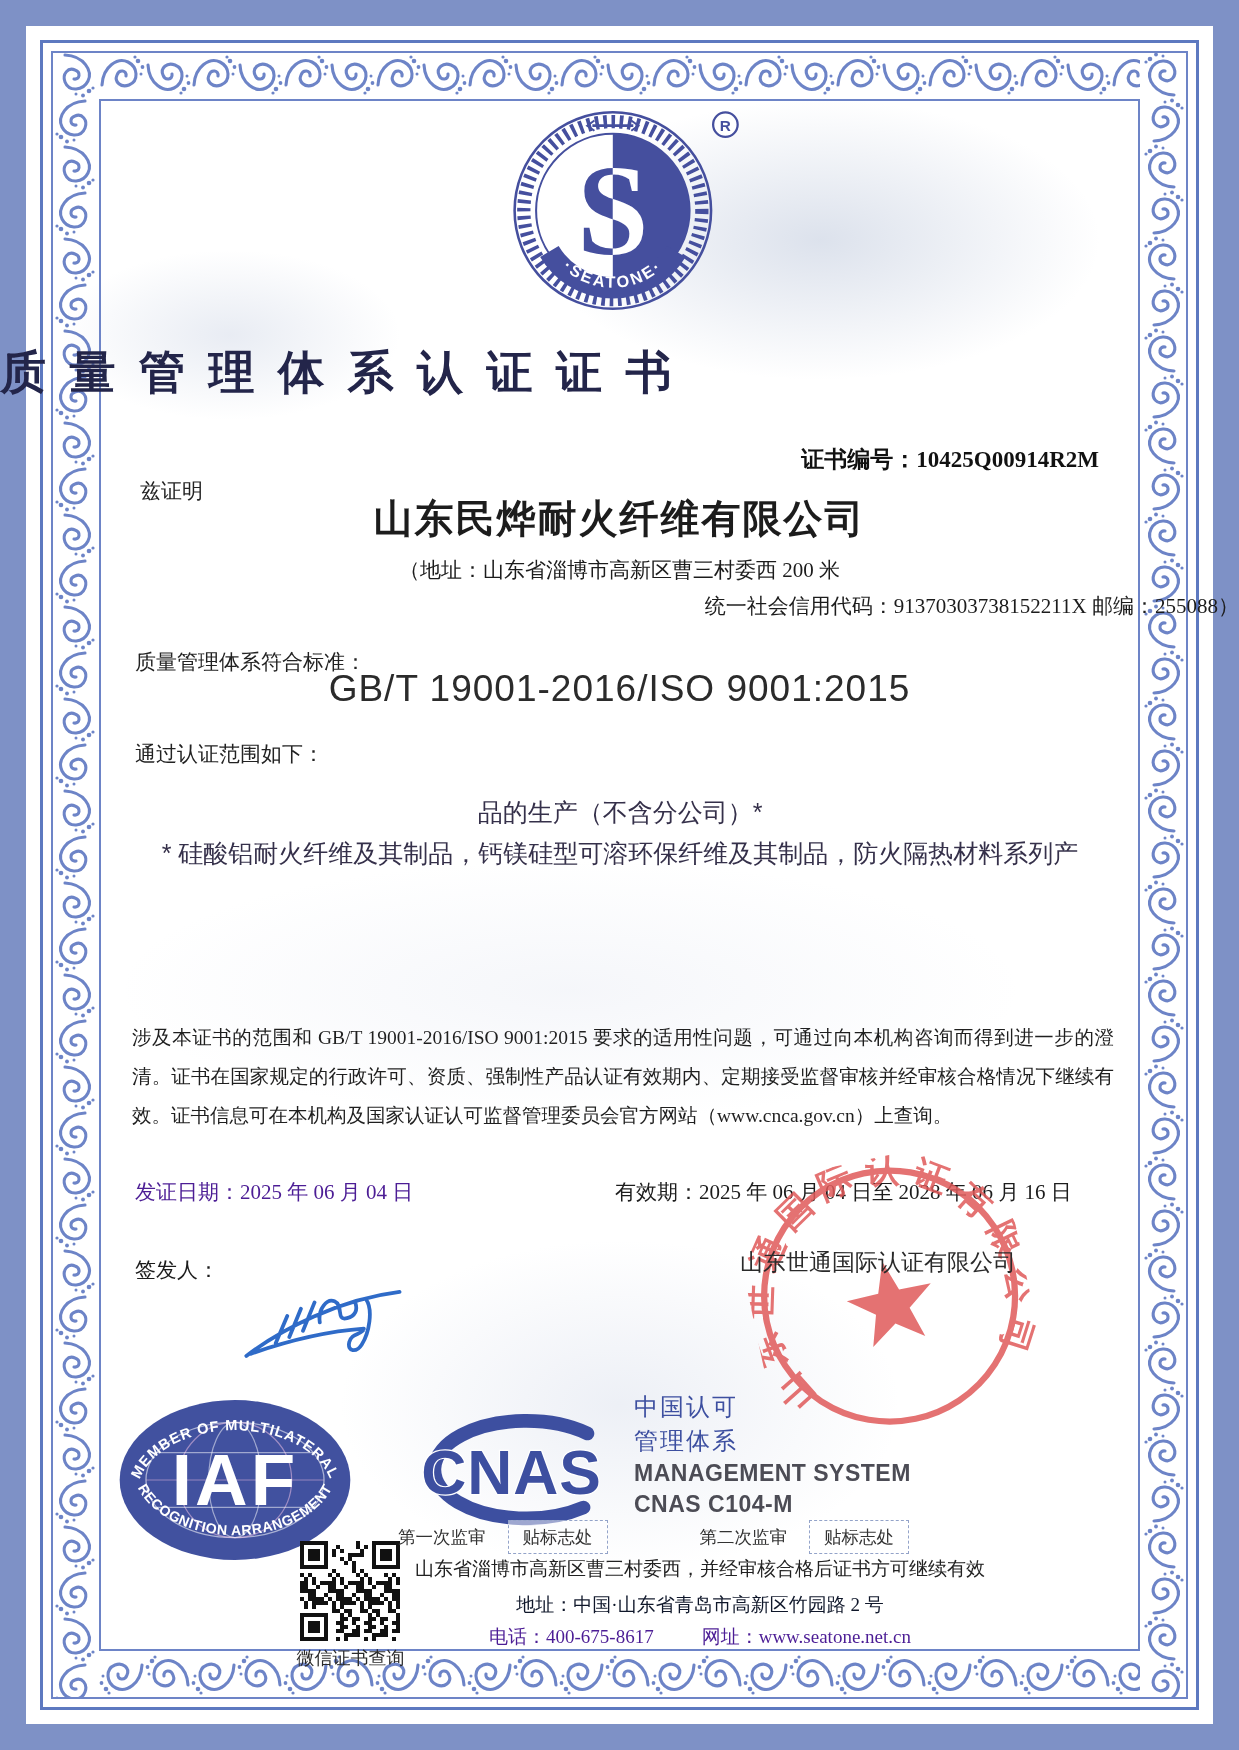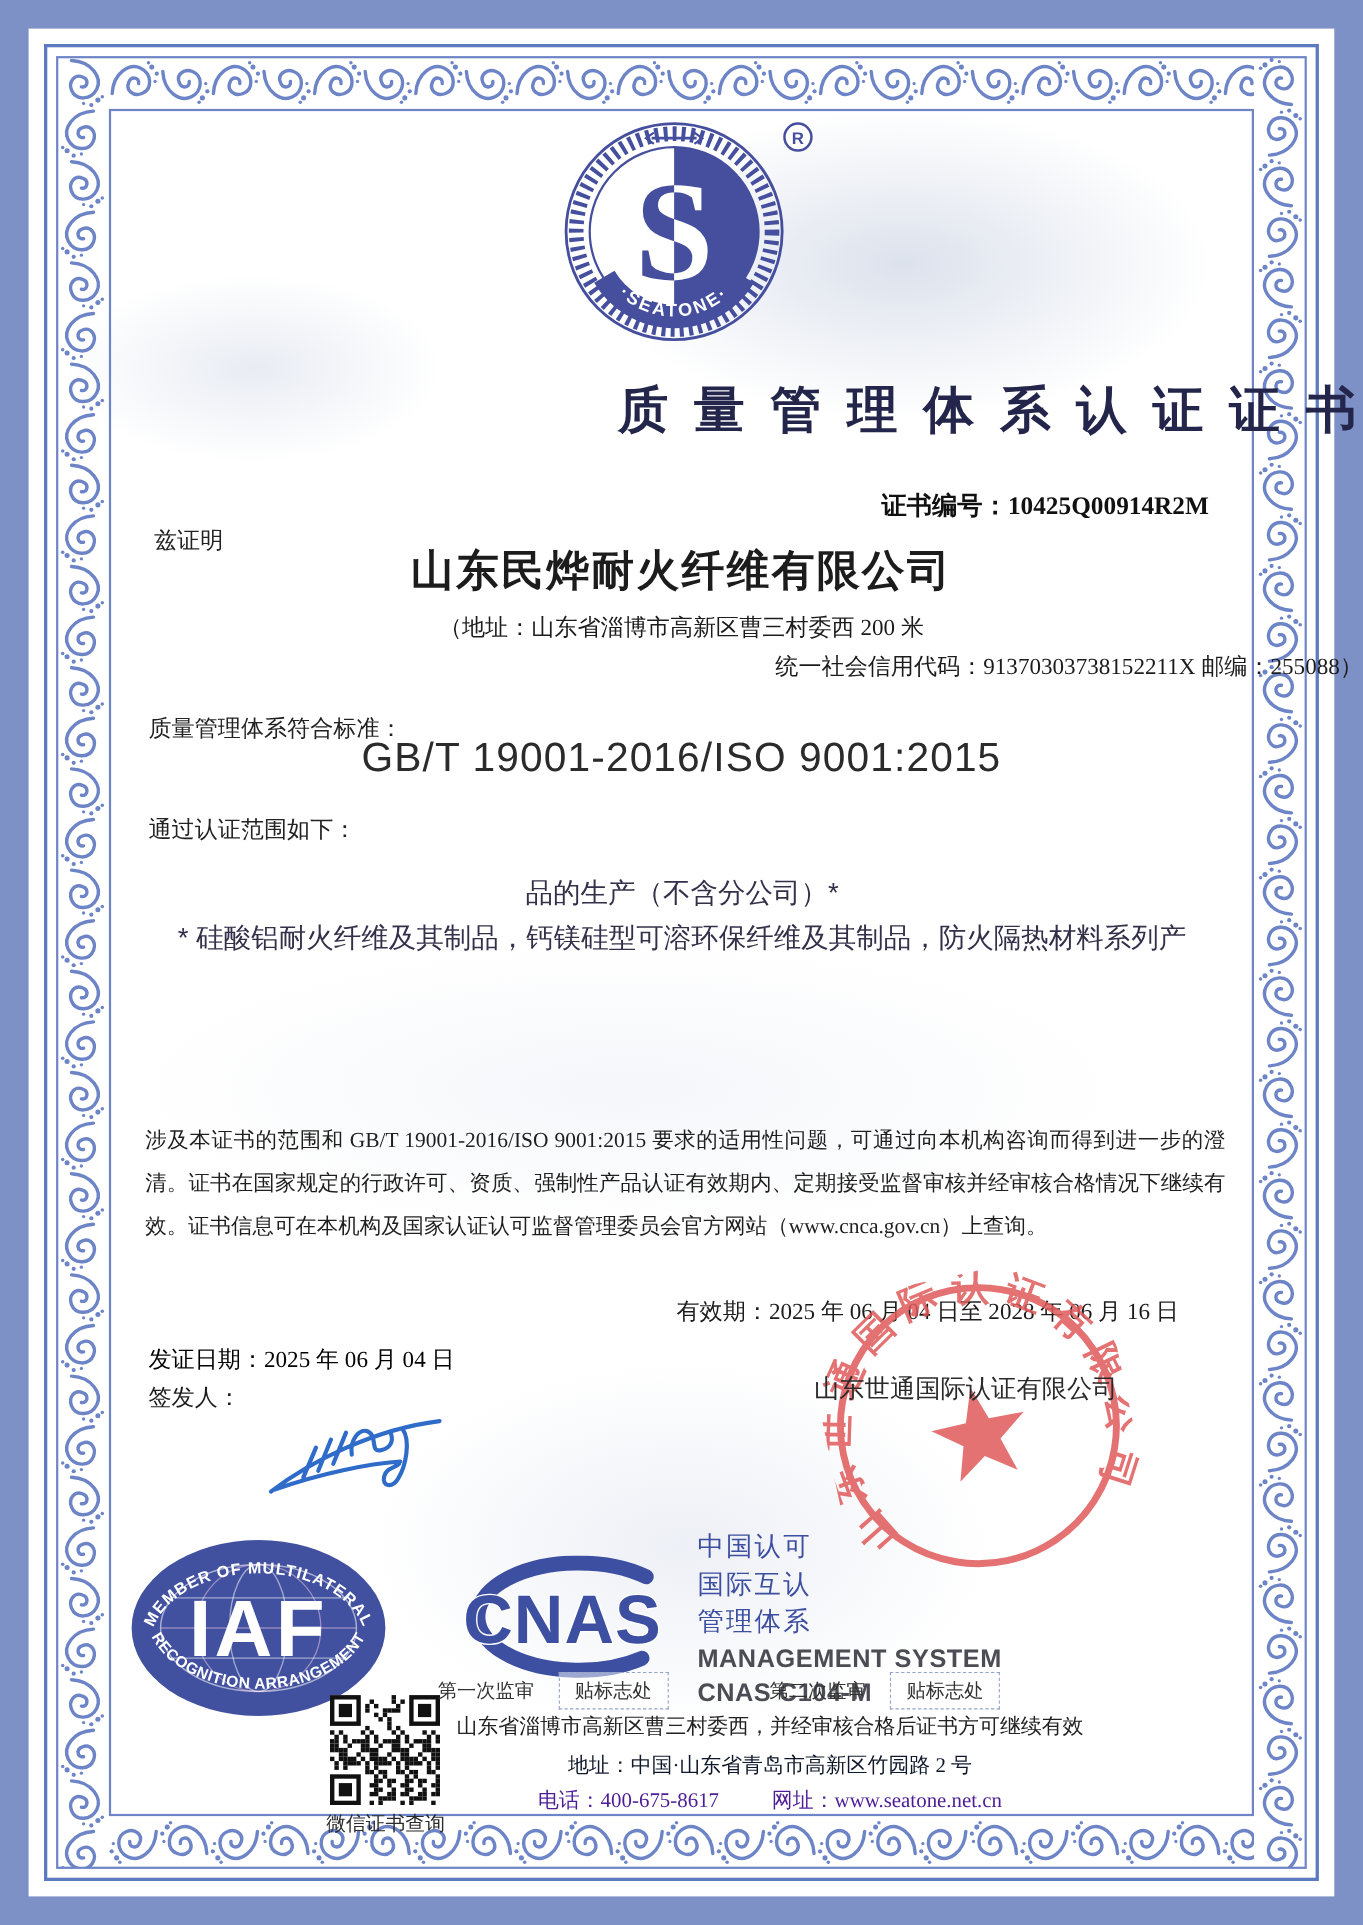--- a/index.html
+++ b/index.html
@@ -13,34 +13,34 @@
   .b-top{top:52px;} .b-bottom{bottom:52px;}
   .b-left,.b-right{position:absolute;top:52px;bottom:52px;width:46px;display:flex;flex-direction:column;overflow:hidden;}
   .b-left{left:52px;} .b-right{right:52px;}
   .blob{position:absolute;border-radius:50%;pointer-events:none;}
   .blob1{left:540px;top:100px;width:560px;height:280px;background:radial-gradient(closest-side,rgba(168,182,208,.40),rgba(168,182,208,0));}
   .blob2{left:60px;top:250px;width:340px;height:170px;background:radial-gradient(closest-side,rgba(180,192,216,.30),rgba(180,192,216,0));}
   .blob3{left:340px;top:1240px;width:560px;height:330px;background:radial-gradient(closest-side,rgba(190,200,222,.28),rgba(190,200,222,0));}
   .blob4{left:120px;top:860px;width:900px;height:260px;background:radial-gradient(closest-side,rgba(200,208,228,.18),rgba(200,208,228,0));}
   .abs{position:absolute;}
   .logo-wrap{left:50%;top:98px;transform:translateX(-50%);}
-  .title{left:0;right:0;top:342px;text-align:right;font-size:46px;font-weight:bold;color:#23254a;letter-spacing:6px;}
+  .title{left:0;right:0;top:342px;text-align:left;font-size:46px;font-weight:bold;color:#23254a;letter-spacing:6px;}
   .certno{right:140px;top:444px;font-size:23px;font-weight:bold;color:#111;}
   .certify{left:140px;top:477px;font-size:21px;color:#222;}
   .company{left:0;right:0;top:492px;text-align:center;font-size:39px;font-weight:bold;color:#1c1c1c;letter-spacing:2px;}
   .addr1{left:0;right:0;top:556px;text-align:center;font-size:21px;color:#1c1c1c;}
   .addr2{left:0;right:0;top:592px;text-align:right;font-size:21px;color:#1c1c1c;}
   .std-label{left:135px;top:648px;font-size:21px;color:#222;text-align:center;}
   .standard{left:0;right:0;top:668px;text-align:center;font-size:37px;color:#2b2b2b;
             font-family:"Liberation Sans","DejaVu Sans",sans-serif;letter-spacing:1px;}
   .scope-label{left:135px;top:740px;font-size:21px;color:#222;}
   .scope{left:120px;width:1000px;top:792px;text-align:center;font-size:25px;line-height:1.62;color:#35304a;
          font-family:"Liberation Sans","DejaVu Sans",sans-serif;font-weight:500;}
   .notice{left:132px;width:982px;top:1018px;font-size:19.5px;line-height:2.0;text-align:justify;color:#1f1f1f;}
-  .issue{left:135px;top:1178px;font-size:21px;color:#000000;margin-top:44px;}
+  .issue{left:135px;top:1178px;font-size:21px;color:#4c1d95;}
   .valid{left:615px;top:1178px;font-size:21px;color:#1c1c1c;}
   .signer{left:135px;top:1256px;font-size:21px;color:#1c1c1c;}
   .signature{left:240px;top:1278px;}
   .issuer{left:740px;top:1247px;font-size:23px;color:#2a2a2a;z-index:3;}
   .stamp{left:752px;top:1158px;z-index:2;opacity:.85;transform:rotate(-12deg);}
   .iaf{left:112px;top:1394px;}
   .cnas{left:392px;top:1414px;}
   .accred{left:634px;top:1390px;font-family:"Liberation Sans","DejaVu Sans",sans-serif;}
   .accred .zh{font-size:24px;color:#3d4fa0;line-height:34px;letter-spacing:2px;}
   .accred .en{font-size:23px;font-weight:bold;color:#4c4c55;line-height:31px;letter-spacing:.5px;}
@@ -1003,21 +1003,20 @@
 
   <div class="abs cnas">
     <svg width="235" height="115" viewBox="0 0 240 118">
       <path d="M 200 20 A 94 50 0 1 0 196 96" fill="none" stroke="#3d4fa0" stroke-width="14" stroke-linecap="round"></path>
       <text x="122" y="82" font-size="64" font-weight="bold" text-anchor="middle" fill="#3d4fa0" stroke="#ffffff" stroke-width="2.5" paint-order="stroke" font-family="Liberation Sans, DejaVu Sans, sans-serif" letter-spacing="1">CNAS</text>
     </svg>
   </div>
 
   <div class="abs accred">
     <div class="zh">中国认可</div>
-    <div class="zh">国际互认</div>
     <div class="zh">管理体系</div>
     <div class="en">MANAGEMENT SYSTEM</div>
     <div class="en">CNAS C104-M</div>
   </div>
 
   <div class="abs qr" id="qr-holder"><svg width="100" height="100" viewBox="0 0 100 100">
         <rect width="100" height="100" fill="#fff"></rect>
         <rect x="56" y="0" width="4" height="4" fill="#111"></rect>
         <rect x="36" y="4" width="4" height="4" fill="#111"></rect>
         <rect x="56" y="4" width="4" height="4" fill="#111"></rect>

